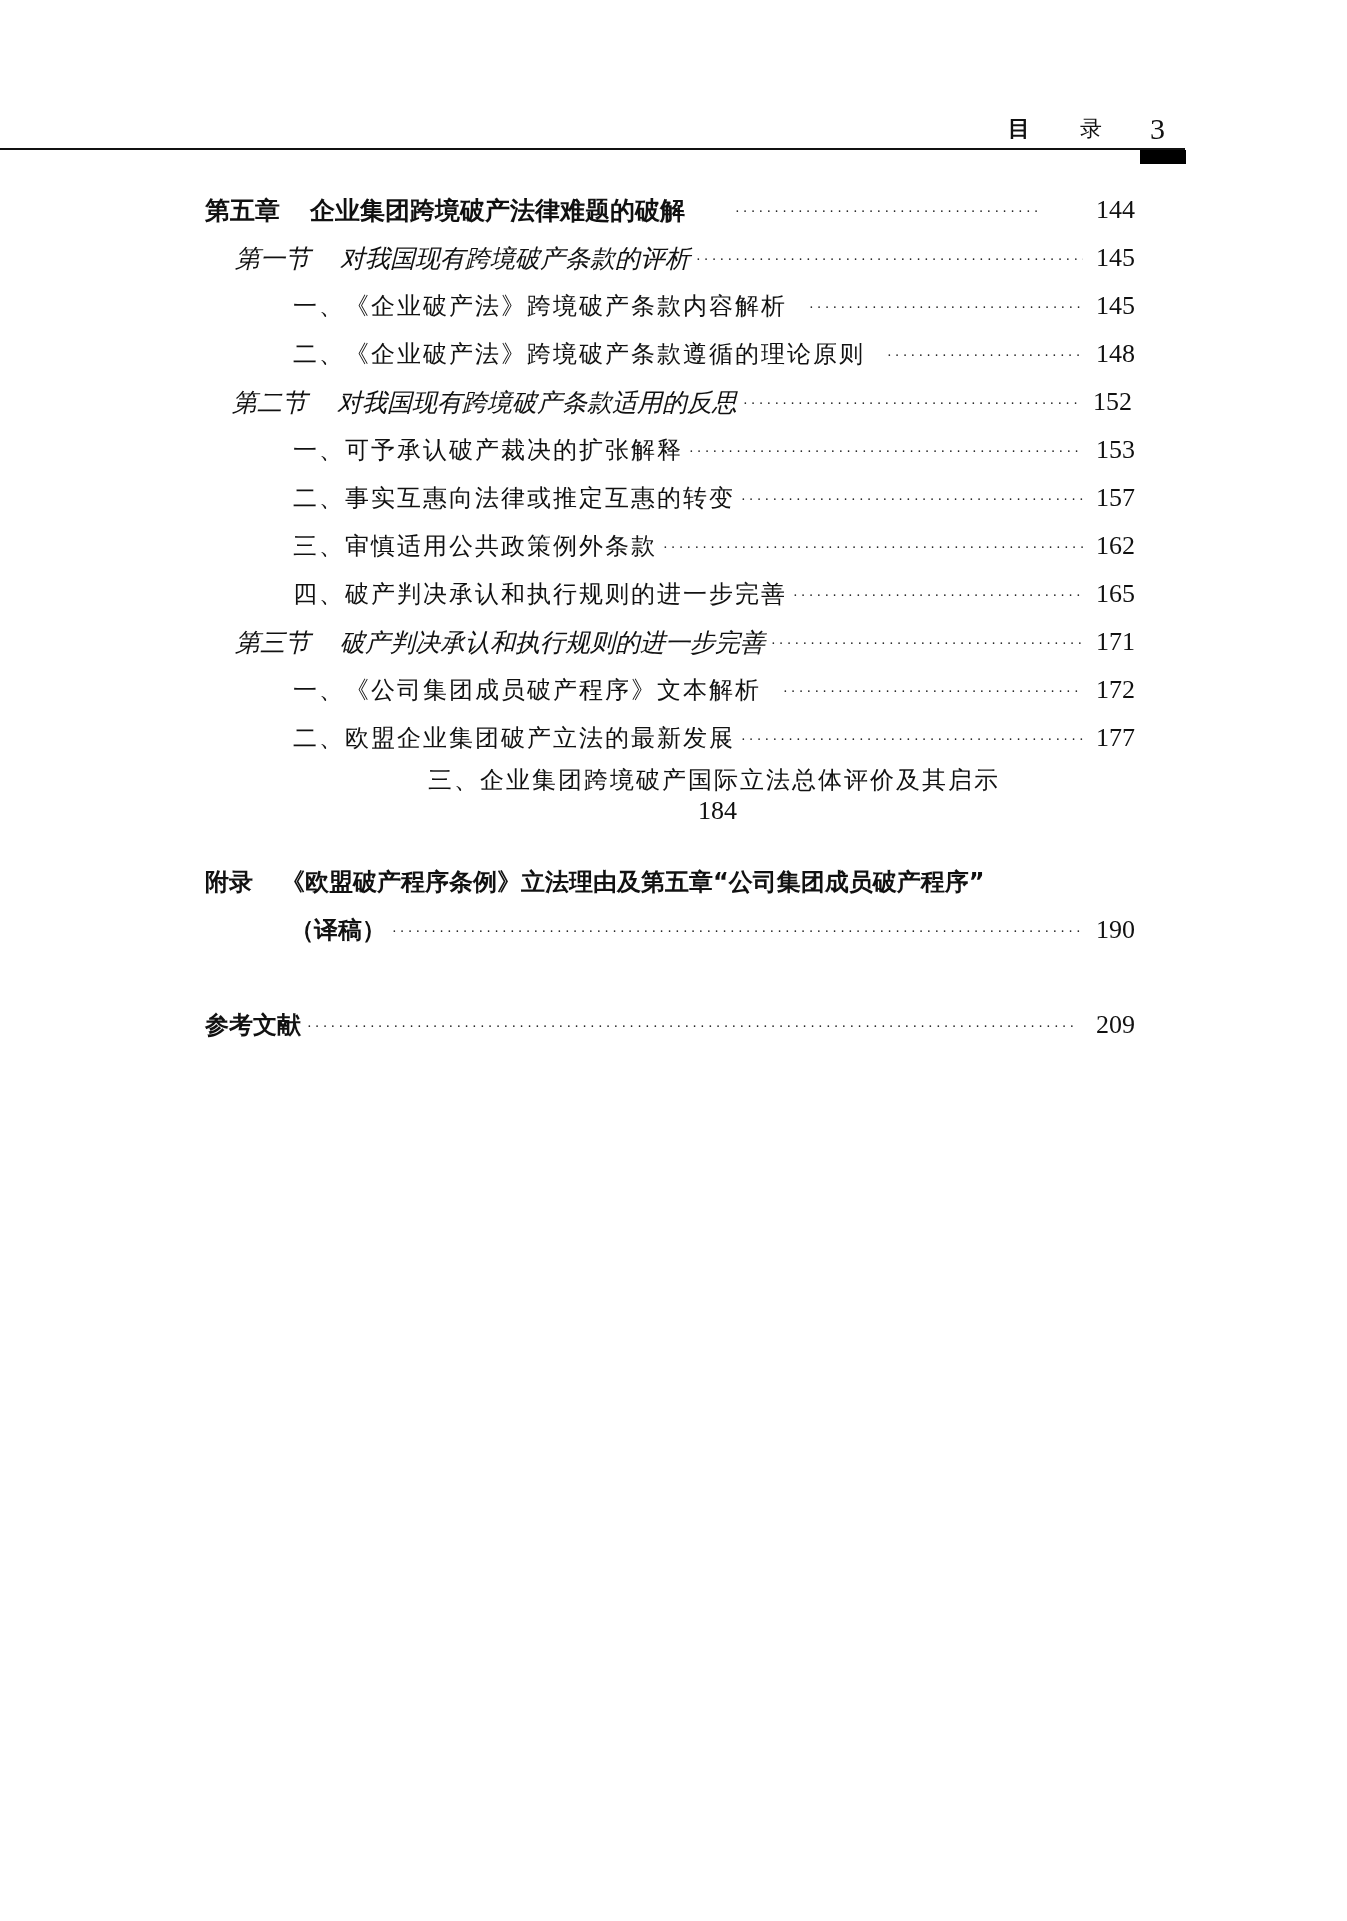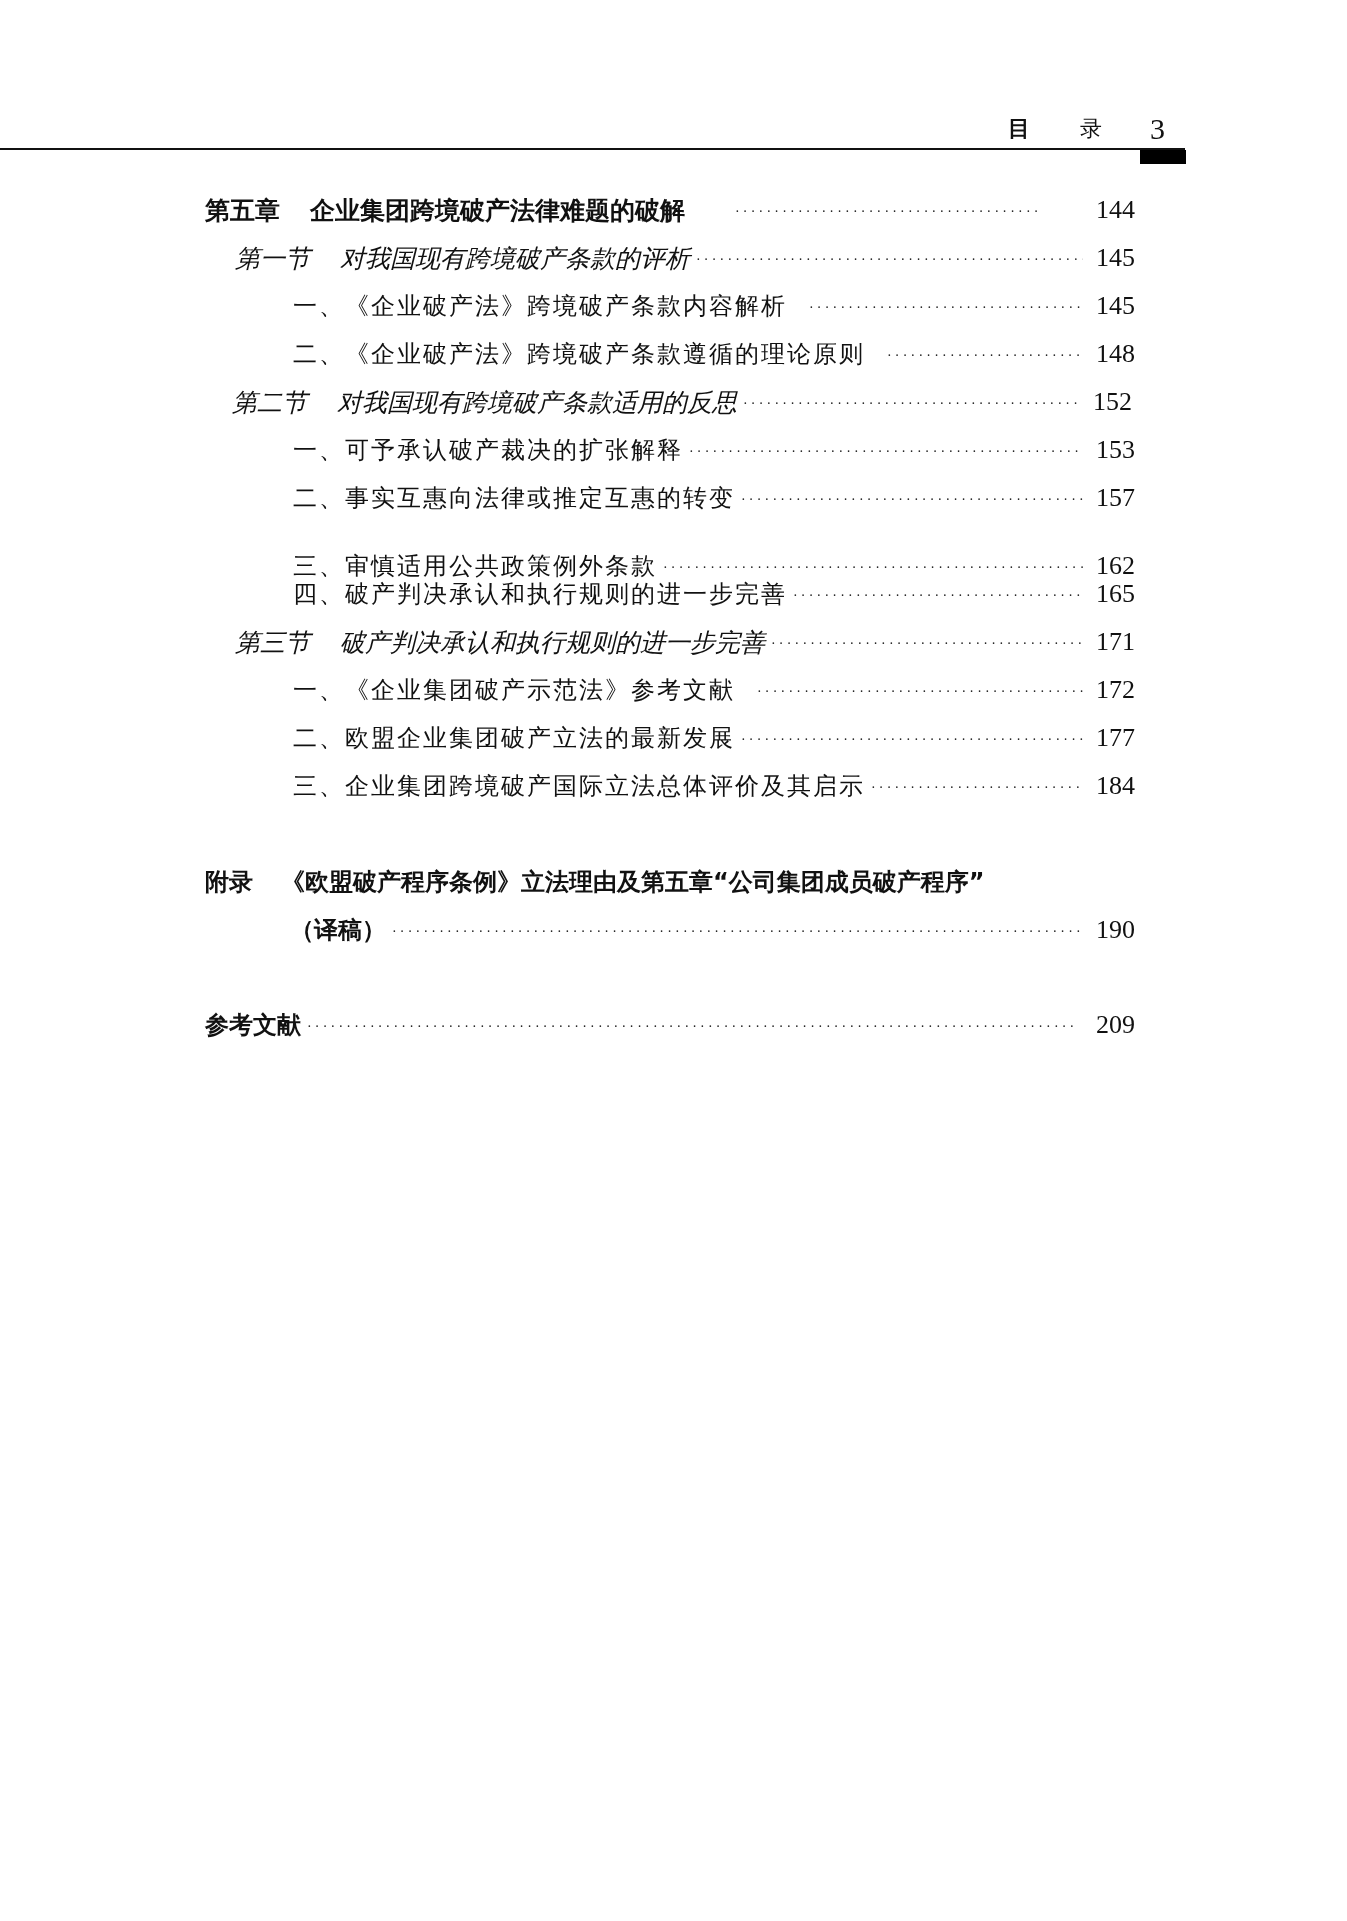--- a/index.html
+++ b/index.html
@@ -77,53 +77,53 @@
     <span class="dots">··································································································</span>
     <span class="page">153</span>
   </div>
 
   <div class="row sub" style="top:476px; left:293px; width:842px;">
     <span class="label">二、事实互惠向法律或推定互惠的转变</span>
     <span class="dots">··································································································</span>
     <span class="page">157</span>
   </div>
 
-  <div class="row sub" style="top:544px; left:293px; width:842px;">
+  <div class="row sub" style="top:524px; left:293px; width:842px;">
     <span class="label">三、审慎适用公共政策例外条款</span>
     <span class="dots">··································································································</span>
     <span class="page">162</span>
   </div>
 
   <div class="row sub" style="top:572px; left:293px; width:842px;">
     <span class="label">四、破产判决承认和执行规则的进一步完善</span>
     <span class="dots">··································································································</span>
     <span class="page">165</span>
   </div>
 
   <div class="row section" style="top:620px; left:235px; width:900px;">
     <span class="label">
       <span>第三节</span><span class="gap" style="width:30px;"></span><span>破产判决承认和执行规则的进一步完善</span>
     </span>
     <span class="dots">··································································································</span>
     <span class="page">171</span>
   </div>
 
   <div class="row sub" style="top:668px; left:293px; width:842px;">
-    <span class="label">一、《企业集团破产示范法》参考文献</span>
+    <span class="label">一、《公司集团成员破产程序》文本解析</span>
     <span class="dots" style="margin-left:22px;">··································································································</span>
     <span class="page">172</span>
   </div>
 
   <div class="row sub" style="top:716px; left:293px; width:842px;">
     <span class="label">二、欧盟企业集团破产立法的最新发展</span>
     <span class="dots">··································································································</span>
     <span class="page">177</span>
   </div>
 
-  <div class="row sub" style="top:764px; left:293px; width:842px;">
+  <div class="row sub" style="top:764px; left:293px; width:842px;flex-direction:column;">
     <span class="label">三、企业集团跨境破产国际立法总体评价及其启示</span>
     <span class="dots">··································································································</span>
     <span class="page">184</span>
   </div>
 
   <div class="row appendix" style="top:860px; left:205px; width:930px;">
     <span class="label">
       <span>附录</span><span class="gap" style="width:28px;"></span><span>《欧盟破产程序条例》立法理由及第五章“公司集团成员破产程序”</span>
     </span>
   </div>

